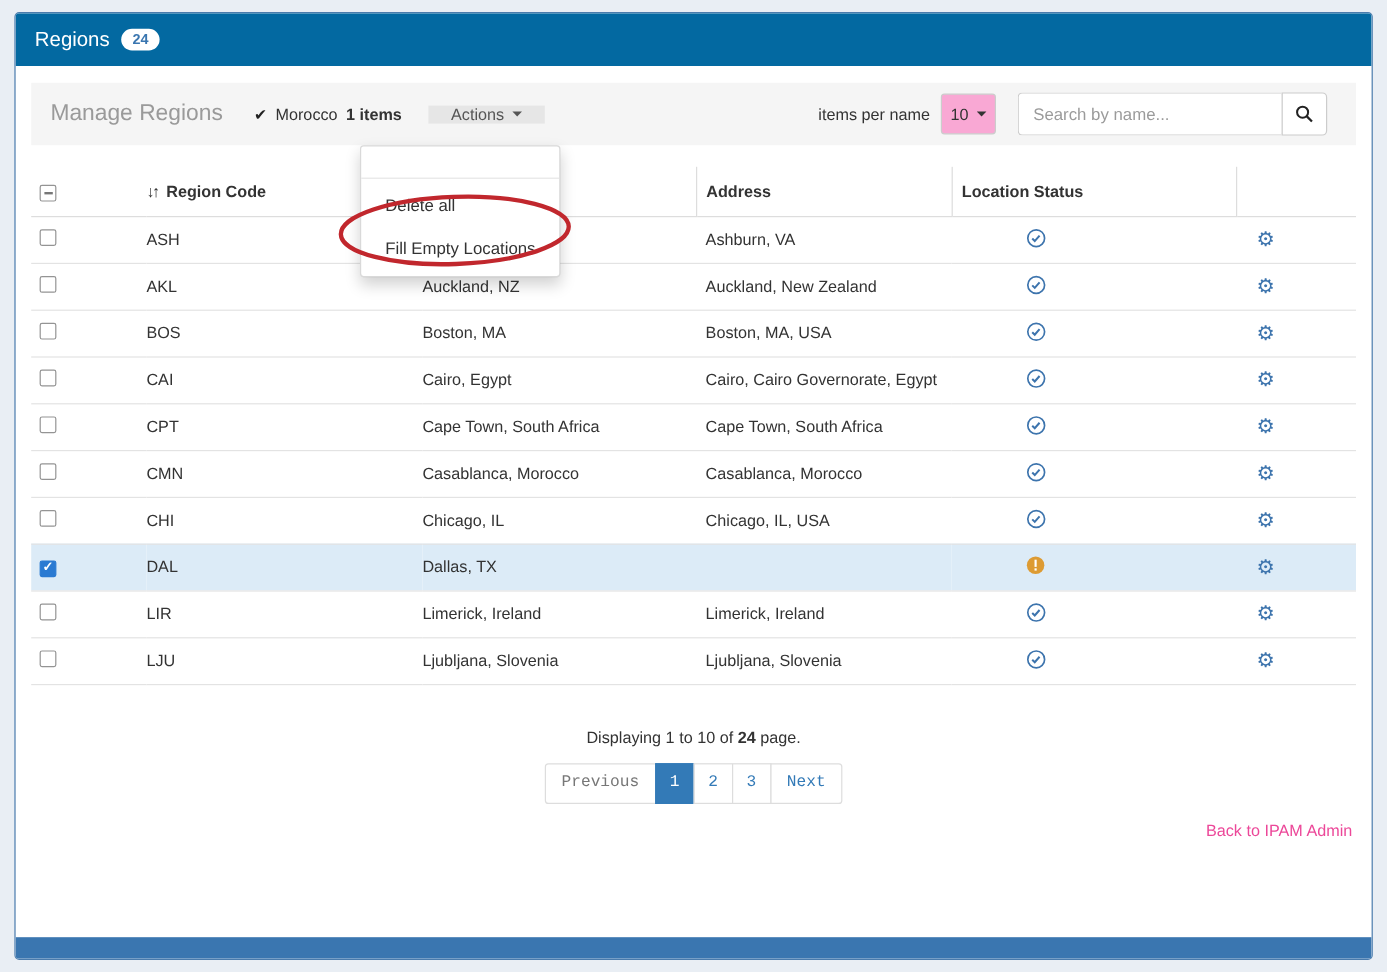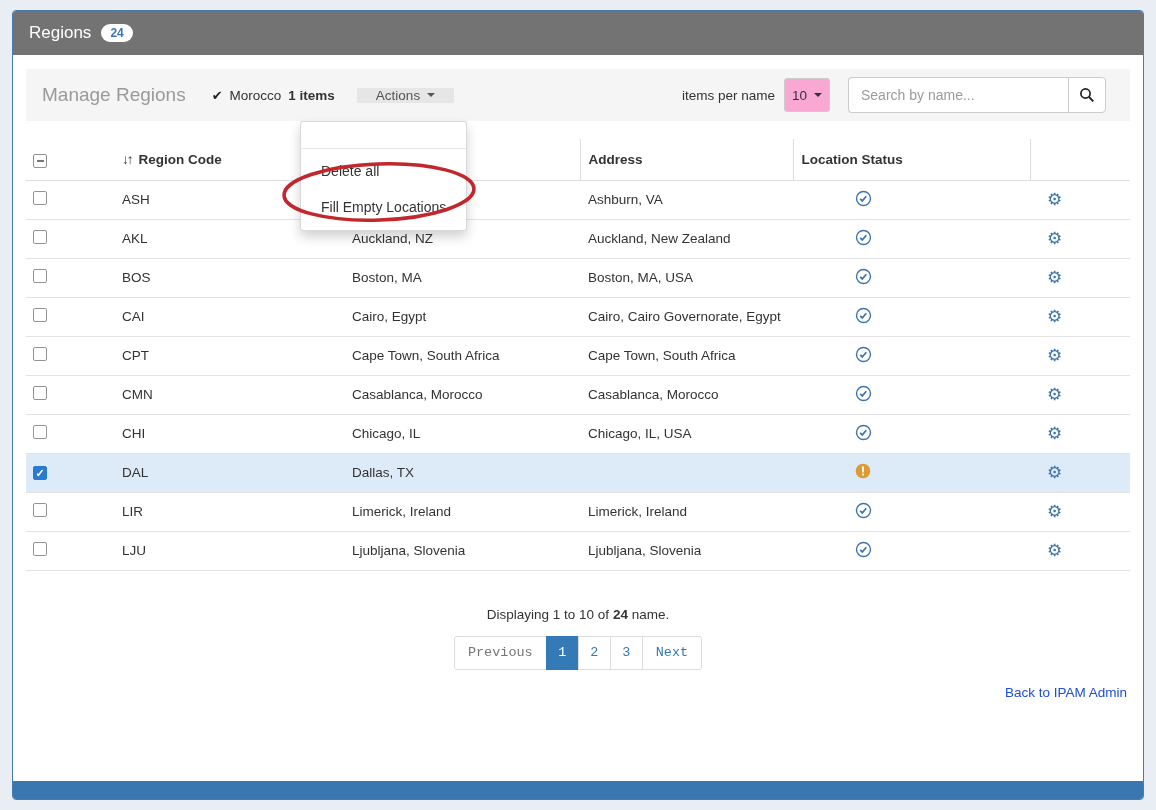--- a/index.html
+++ b/index.html
@@ -14,21 +14,21 @@
     position:relative;
     margin:10px 12px 8px 12px;
     height:790px;
     background:#fff;
     border:1px solid #4a7bac;
     border-radius:4px;
     overflow:hidden;
   }
   .panel-heading {
     height:44px;
-    background:#737373;
+    background:#0369a1;
     display:flex;
     align-items:center;
     padding:12px 16px;
     gap:10px;
   }
   .panel-title { color:#fff; font-size:17px; }
   .count-badge {
     background:#fff; color:#3a76b0;
     font-size:12px; font-weight:bold;
     border-radius:10px; padding:3px 9px;
@@ -204,21 +204,21 @@
     cursor:pointer;
     font-family:Liberation Mono, monospace;
   }
   .page-btn.num { padding:0; width:33px; }
   .page-btn.first { border-radius:3px 0 0 3px; margin-left:0; }
   .page-btn.last { border-radius:0 3px 3px 0; }
   .page-btn.prev { color:#777; }
   .page-btn.active { background:#337ab7; border-color:#337ab7; color:#fff; }
 
   .back-link-row { text-align:right; margin-top:15px; padding-right:3px; }
-  .back-link { color:#1d4ed8; text-decoration:none; font-size:13.5px; cursor:pointer; }
+  .back-link { color:#ec4899; text-decoration:none; font-size:13.5px; cursor:pointer; }
 </style>
 </head>
 <body>
 
 <div class="panel">
 
   <div class="panel-heading">
     <span class="panel-title">Regions</span>
     <span class="count-badge">24</span>
   </div>
@@ -402,21 +402,21 @@
                 </svg></span></td>
     <td class="col-gear"><span class="gear">⚙</span></td>
   </tr>
         </tbody>
     </table>
 
     <div class="paging-area">
       <div class="display-summary">
         <span>Displaying 1 to 10 of</span>
         <b>24</b>
-        <span>name.</span>
+        <span>page.</span>
       </div>
       <div class="pager">
         <button class="page-btn prev first">Previous</button>
         <span style="display:inline-flex;" id="page-numbers">
             <button class="page-btn num active">1</button>
             <button class="page-btn num">2</button>
             <button class="page-btn num">3</button>
           </span>
         <button class="page-btn last">Next</button>
       </div>

